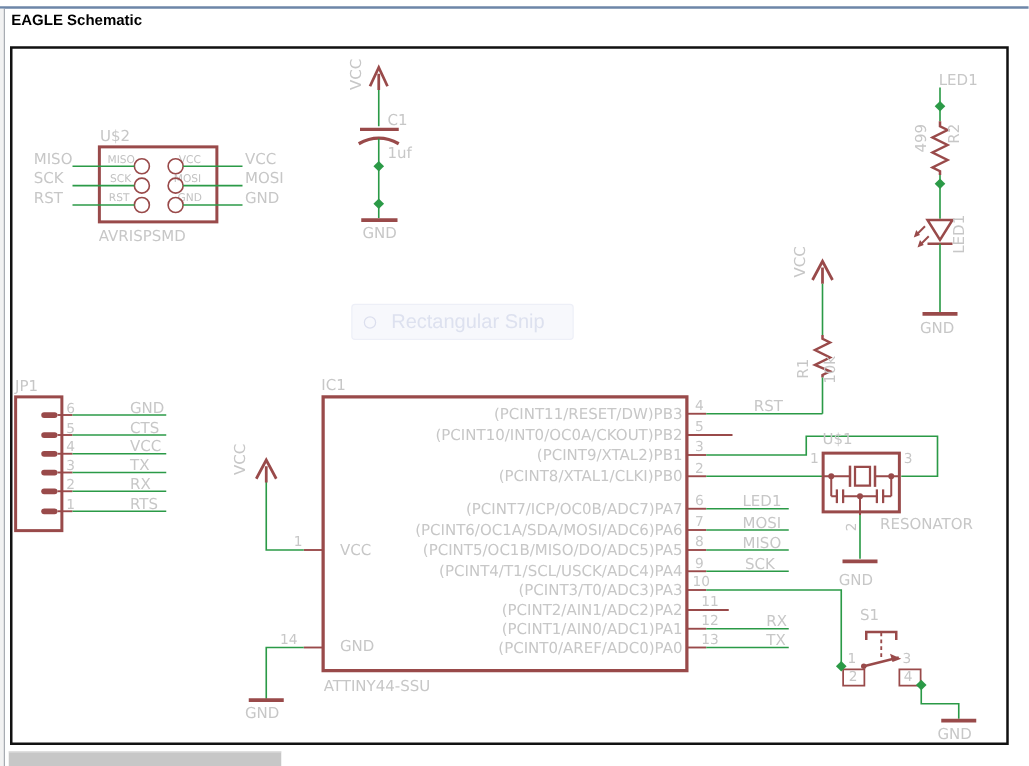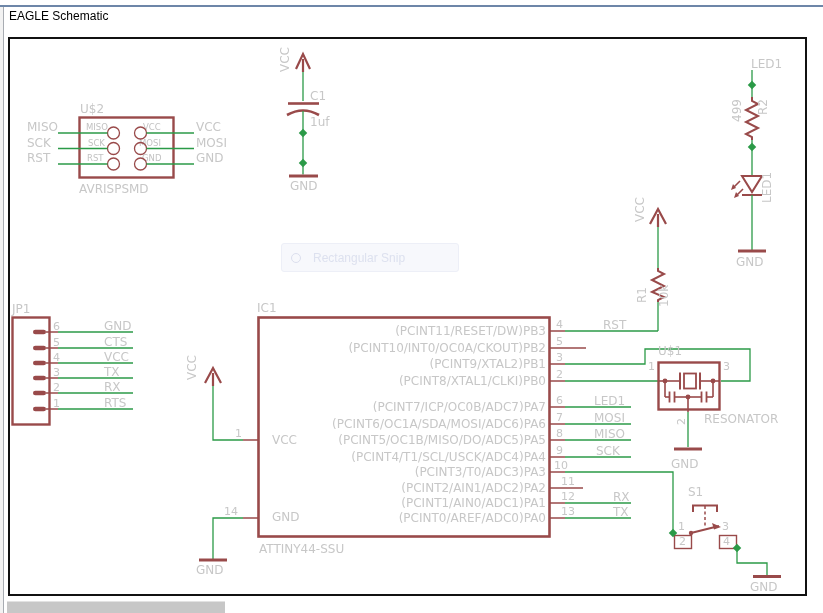--- a/index.html
+++ b/index.html
@@ -1,33 +1,33 @@
 <!DOCTYPE html>
 <html><head>
 <meta charset="utf-8">
 <style>
   html,body{margin:0;padding:0;background:#fff;width:823px;height:613px;overflow:hidden;
     font-family:"Liberation Sans","DejaVu Sans",sans-serif;position:relative;}
   .topline{position:absolute;left:0;top:5px;width:823px;height:2px;background:#6d86a8;}
   .leftstrip{position:absolute;left:0;top:7px;width:3px;height:606px;background:#f2f2f2;}
   .leftline{position:absolute;left:3px;top:7px;width:1px;height:606px;background:#a8acb2;}
-  .title{position:absolute;left:9px;top:9px;font-size:12px;font-weight:normal;color:#000;}
+  .title{position:absolute;left:9px;top:9px;font-size:12px;font-weight:bold;color:#000;}
   .frame{position:absolute;left:8px;top:37px;width:799px;height:559px;border:2px solid #111;
     box-sizing:border-box;background:#fff;}
   svg.sch{position:absolute;left:0;top:0;pointer-events:none;}
   svg.sch text{fill:#c7c7c7;font-family:"DejaVu Sans","Liberation Sans",sans-serif;font-size:12px;}
   svg.sch .t11{font-size:11px;}
   svg.sch .t8{font-size:8.5px;fill:#c2c2c2;}
   .rs{stroke:#994a4a;fill:none;}
   .rf{fill:#994a4a;stroke:none;}
   .gs{stroke:#2b9a47;fill:none;stroke-width:1.3;}
   .gf{fill:#2b9a47;stroke:none;}
   .snip{position:absolute;left:281px;top:243px;width:176px;height:27px;background:#f7f8fc;
     border:1px solid #edeff7;border-radius:3px;display:flex;align-items:center;
-    color:#dde1ef;font-size:12px;}
+    color:#dde1ef;font-size:16px;}
   .snip .ic{width:10px;height:10px;border:1.5px solid #dcdfee;border-radius:50%;
     margin:0 12px 0 9px;box-sizing:border-box;}
   .btmbar{position:absolute;left:7px;top:601px;width:218px;height:12px;background:#c7c7c7;
     border-top:1px solid #e2e2e2;box-sizing:border-box;}
 </style>
 </head>
 <body>
 
 <div class="topline"></div>
 <div class="leftstrip"></div>

